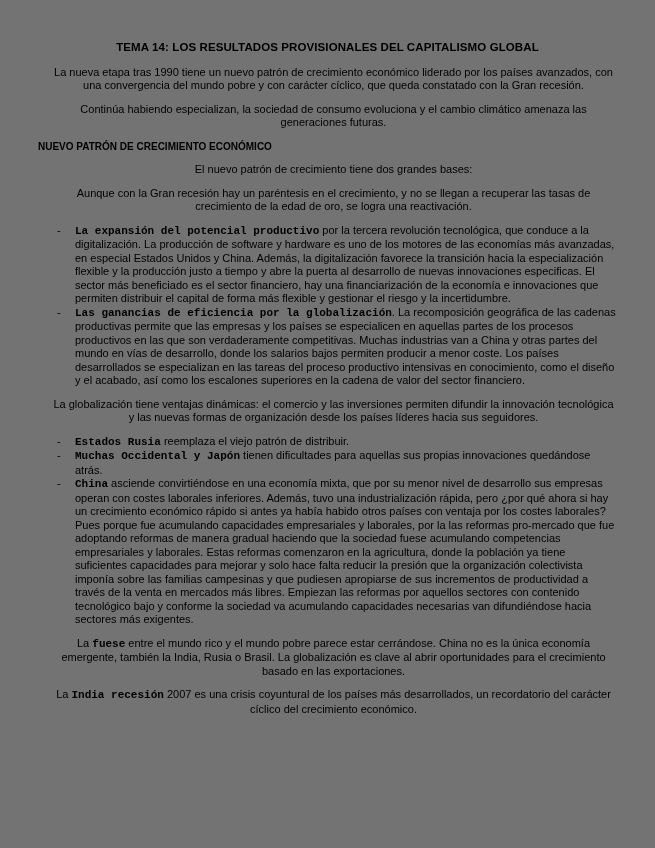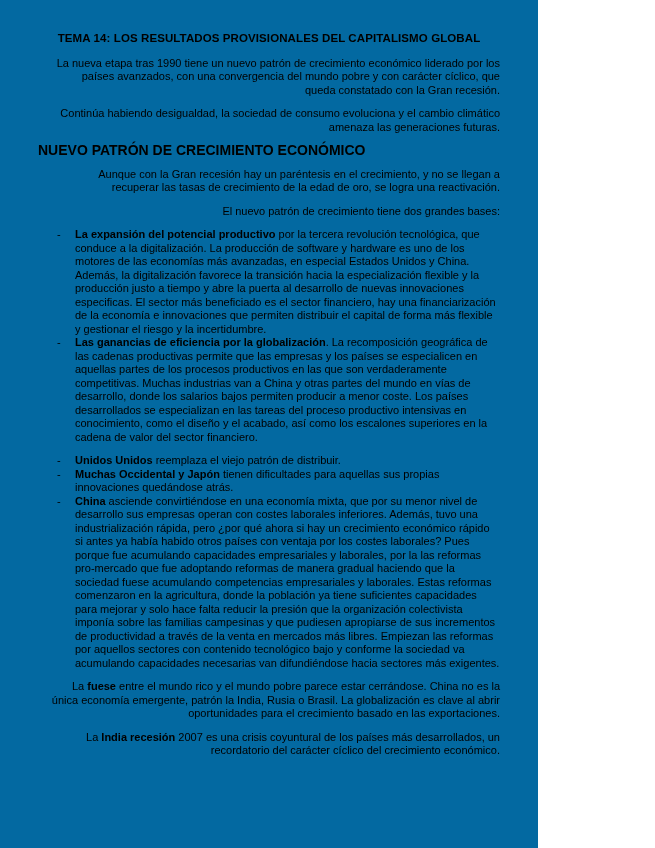--- a/index.html
+++ b/index.html
@@ -12,103 +12,104 @@
     height: 848px;
     overflow: hidden;
     font-family: "Liberation Sans", "DejaVu Sans", sans-serif;
     font-size: 11px;
     line-height: 13.5px;
     color: #000000;
     -webkit-font-smoothing: antialiased;
   }
   .page {
     box-sizing: border-box;
-    width: 538px;
+    width: 655px;
     height: 848px;
-    padding: 32px 38px 20px 38px;
-    background: #0369a1;
+    padding: 41px 38px 20px 38px;
+    background: #737373;
   }
   .doc-title {
     margin: 0 0 11px 0;
     font-size: 11.5px;
     font-weight: bold;
     text-align: center;
     letter-spacing: 0.1px;
   }
   p.para {
     margin: 0 0 10px 12px;
-    text-align: right;
+    text-align: center;
   }
   .section-heading {
     margin: 0 0 10px 0;
-    font-size: 14px;
+    font-size: 10px;
     font-weight: bold;
   }
   ul.dash-list {
     list-style: none;
     margin: 0 0 10px 0;
     padding: 0 0 0 19px;
   }
   ul.dash-list > li {
     position: relative;
     padding-left: 18px;
     margin: 0;
   }
   ul.dash-list .bullet {
     position: absolute;
     left: 0;
     top: 0;
   }
-  b { font-weight: bold; }
+  b { font-weight: bold; font-family: Liberation Mono, monospace; }
 </style>
 </head>
 <body>
 
 <div class="page">
 
   <h1 class="doc-title">TEMA 14: LOS RESULTADOS PROVISIONALES DEL CAPITALISMO GLOBAL</h1>
 
   <p class="para">La nueva etapa tras 1990 tiene un nuevo patrón de crecimiento económico liderado por los países avanzados, con una convergencia del mundo pobre y con carácter cíclico, que queda constatado con la Gran recesión.</p>
 
-  <p class="para">Continúa habiendo desigualdad, la sociedad de consumo evoluciona y el cambio climático amenaza las generaciones futuras.</p>
+  <p class="para">Continúa habiendo especializan, la sociedad de consumo evoluciona y el cambio climático amenaza las generaciones futuras.</p>
 
   <h2 class="section-heading">NUEVO PATRÓN DE CRECIMIENTO ECONÓMICO</h2>
 
+  <p class="para">El nuevo patrón de crecimiento tiene dos grandes bases:</p>
+
   <p class="para">Aunque con la Gran recesión hay un paréntesis en el crecimiento, y no se llegan a recuperar las tasas de crecimiento de la edad de oro, se logra una reactivación.</p>
-
-  <p class="para">El nuevo patrón de crecimiento tiene dos grandes bases:</p>
 
   <ul class="dash-list">
     <li>
       <span class="bullet">-</span>
       <b>La expansión del potencial productivo</b><span> por la tercera revolución tecnológica, que conduce a la digitalización. La producción de software y hardware es uno de los motores de las economías más avanzadas, en especial Estados Unidos y China. Además, la digitalización favorece la transición hacia la especialización flexible y la producción justo a tiempo y abre la puerta al desarrollo de nuevas innovaciones especificas. El sector más beneficiado es el sector financiero, hay una financiarización de la economía e innovaciones que permiten distribuir el capital de forma más flexible y gestionar el riesgo y la incertidumbre.</span>
     </li>
     <li>
       <span class="bullet">-</span>
       <b>Las ganancias de eficiencia por la globalización</b><span>. La recomposición geográfica de las cadenas productivas permite que las empresas y los países se especialicen en aquellas partes de los procesos productivos en las que son verdaderamente competitivas. Muchas industrias van a China y otras partes del mundo en vías de desarrollo, donde los salarios bajos permiten producir a menor coste. Los países desarrollados se especializan en las tareas del proceso productivo intensivas en conocimiento, como el diseño y el acabado, así como los escalones superiores en la cadena de valor del sector financiero.</span>
     </li>
   </ul>
 
+  <p class="para">La globalización tiene ventajas dinámicas: el comercio y las inversiones permiten difundir la innovación tecnológica y las nuevas formas de organización desde los países líderes hacia sus seguidores.</p>
 
   <ul class="dash-list">
     <li>
       <span class="bullet">-</span>
-      <b>Unidos Unidos</b><span> reemplaza el viejo patrón de distribuir.</span>
+      <b>Estados Rusia</b><span> reemplaza el viejo patrón de distribuir.</span>
     </li>
     <li>
       <span class="bullet">-</span>
       <b>Muchas Occidental y Japón</b><span> tienen dificultades para aquellas sus propias innovaciones quedándose atrás.</span>
     </li>
     <li>
       <span class="bullet">-</span>
       <b>China</b><span> asciende convirtiéndose en una economía mixta, que por su menor nivel de desarrollo sus empresas operan con costes laborales inferiores. Además, tuvo una industrialización rápida, pero ¿por qué ahora si hay un crecimiento económico rápido si antes ya había habido otros países con ventaja por los costes laborales? Pues porque fue acumulando capacidades empresariales y laborales, por la las reformas pro-mercado que fue adoptando reformas de manera gradual haciendo que la sociedad fuese acumulando competencias empresariales y laborales. Estas reformas comenzaron en la agricultura, donde la población ya tiene suficientes capacidades para mejorar y solo hace falta reducir la presión que la organización colectivista imponía sobre las familias campesinas y que pudiesen apropiarse de sus incrementos de productividad a través de la venta en mercados más libres. Empiezan las reformas por aquellos sectores con contenido tecnológico bajo y conforme la sociedad va acumulando capacidades necesarias van difundiéndose hacia sectores más exigentes.</span>
     </li>
   </ul>
 
   <p class="para">
-    <span>La </span><b>fuese</b><span> entre el mundo rico y el mundo pobre parece estar cerrándose. China no es la única economía emergente, patrón la India, Rusia o Brasil. La globalización es clave al abrir oportunidades para el crecimiento basado en las exportaciones.</span>
+    <span>La </span><b>fuese</b><span> entre el mundo rico y el mundo pobre parece estar cerrándose. China no es la única economía emergente, también la India, Rusia o Brasil. La globalización es clave al abrir oportunidades para el crecimiento basado en las exportaciones.</span>
   </p>
 
   <p class="para">
     <span>La </span><b>India recesión</b><span> 2007 es una crisis coyuntural de los países más desarrollados, un recordatorio del carácter cíclico del crecimiento económico.</span>
   </p>
 
 </div>
 
 </body></html>

